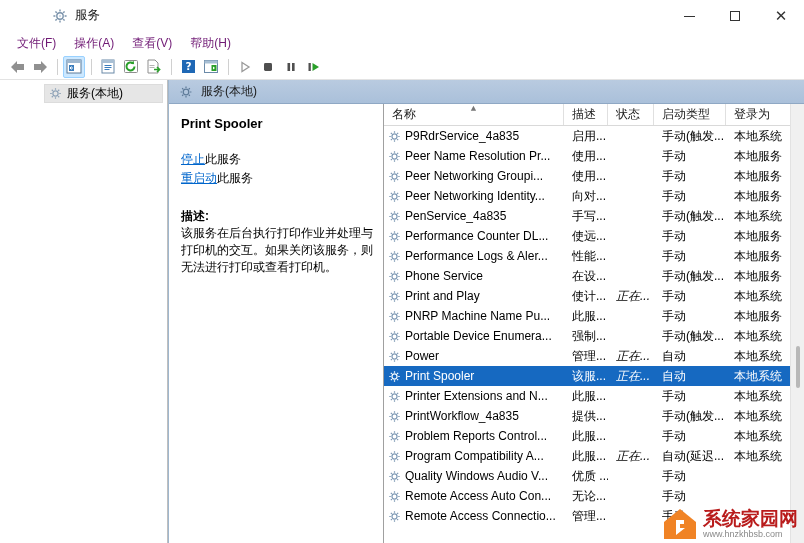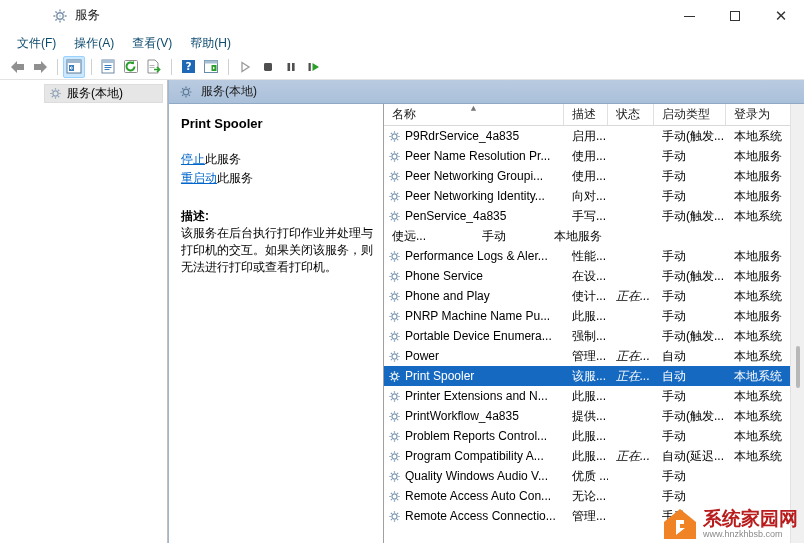--- a/index.html
+++ b/index.html
@@ -29,21 +29,21 @@
   .min-glyph { display:block; width:11px; height:1px; background:#333; }
   .max-glyph { display:block; width:10px; height:10px; border:1px solid #333; }
   .close-glyph { font-size:15px; line-height:1; font-family:"DejaVu Sans",sans-serif; }
 
   
   .menubar {
     height:22px; background:#ffffff; display:flex; align-items:center;
     padding-left:8px;
   }
   .menu-item {
-    font-size:12px; color:#0c4a6e; padding:2px 9px; line-height:16px;
+    font-size:12px; color:#701a75; padding:2px 9px; line-height:16px;
   }
 
   
   .toolbar {
     height:26px; background:#ffffff; display:flex; align-items:center;
     padding-left:6px; border-bottom:1px solid #e3e3e3;
   }
   .tb-btn {
     width:22px; height:22px; display:flex; align-items:center; justify-content:center;
     margin-right:1px; border:1px solid transparent; border-radius:2px;
@@ -432,20 +432,31 @@
                   </svg>
                 </span>
                 <span>PenService_4a835</span>
               </div>
               <div class="cell desc">手写...</div>
               <div class="cell state"></div>
               <div class="cell start">手动(触发...</div>
               <div class="cell logon">本地系统</div>
             </div>
             <div class="lv-row">
+              <div class="cell name">
+                <span class="svc-ico">
+                  <svg width="13" height="13" viewBox="0 0 16 16">
+                    <g fill="none" stroke="#7f9ab5" stroke-width="1.5">
+                      <circle cx="8" cy="8" r="3.1"></circle>
+                      <path d="M8 1.6v1.8M8 12.6v1.8M1.6 8h1.8M12.6 8h1.8M3.5 3.5l1.3 1.3M11.2 11.2l1.3 1.3M12.5 3.5l-1.3 1.3M4.8 11.2l-1.3 1.3"></path>
+                    </g>
+                  </svg>
+                </span>
+                <span>Performance Counter DL...</span>
+              </div>
               <div class="cell desc">使远...</div>
               <div class="cell state"></div>
               <div class="cell start">手动</div>
               <div class="cell logon">本地服务</div>
             </div>
             <div class="lv-row">
               <div class="cell name">
                 <span class="svc-ico">
                   <svg width="13" height="13" viewBox="0 0 16 16">
                     <g fill="none" stroke="#7f9ab5" stroke-width="1.5">
@@ -481,21 +492,21 @@
             <div class="lv-row">
               <div class="cell name">
                 <span class="svc-ico">
                   <svg width="13" height="13" viewBox="0 0 16 16">
                     <g fill="none" stroke="#7f9ab5" stroke-width="1.5">
                       <circle cx="8" cy="8" r="3.1"></circle>
                       <path d="M8 1.6v1.8M8 12.6v1.8M1.6 8h1.8M12.6 8h1.8M3.5 3.5l1.3 1.3M11.2 11.2l1.3 1.3M12.5 3.5l-1.3 1.3M4.8 11.2l-1.3 1.3"></path>
                     </g>
                   </svg>
                 </span>
-                <span>Phone and Play</span>
+                <span>Print and Play</span>
               </div>
               <div class="cell desc">使计...</div>
               <div class="cell state">正在...</div>
               <div class="cell start">手动</div>
               <div class="cell logon">本地系统</div>
             </div>
             <div class="lv-row">
               <div class="cell name">
                 <span class="svc-ico">
                   <svg width="13" height="13" viewBox="0 0 16 16">

